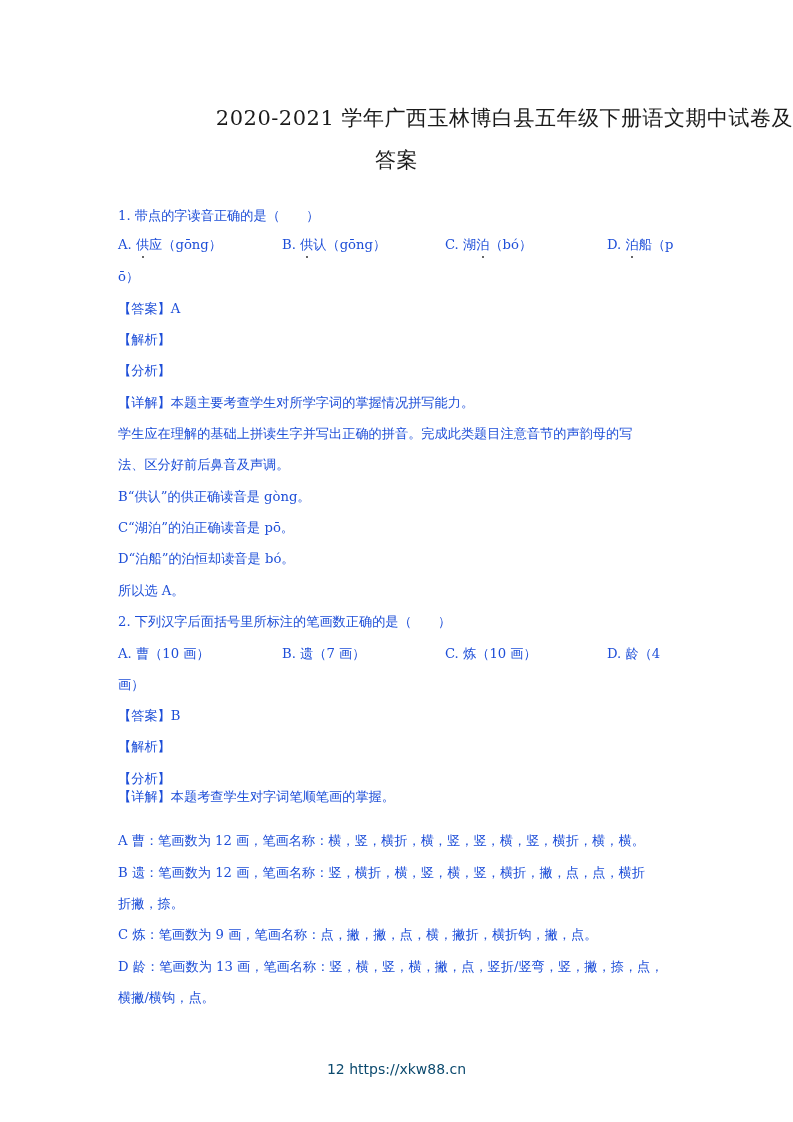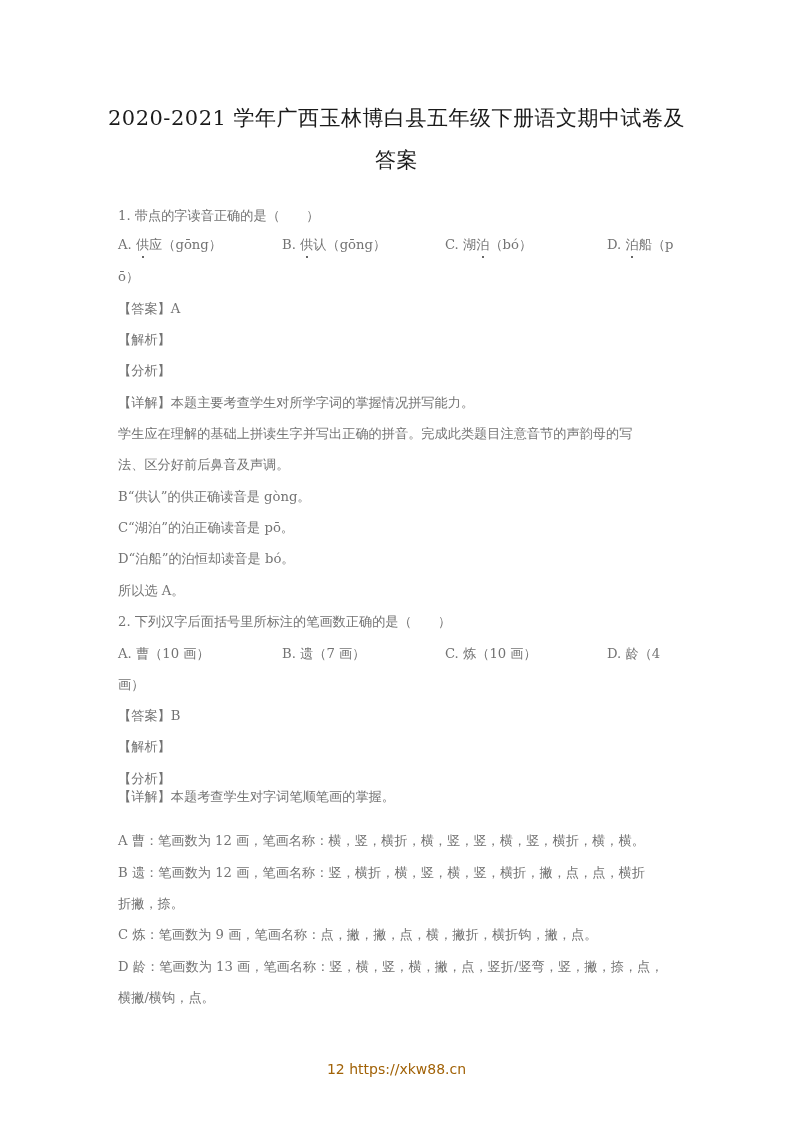--- a/index.html
+++ b/index.html
@@ -23,28 +23,28 @@
   }
   .title {
     position: absolute;
     left: 0;
     width: 793px;
     text-align: center;
     font-size: 21px;
     color: #1a1a1a;
     letter-spacing: 0.5px;
   }
-  .title.l1 { top: 104px; }
+  .title.l1 { top: 104px; text-align: right; }
   .title.l2 { top: 146px; }
   .line {
     position: absolute;
     left: 118px;
     font-size: 13.2px;
     white-space: nowrap;
-    color: #737373;
+    color: #1d4ed8;
     line-height: 18px;
   }
   .opts { position: absolute; left: 0; top: 0; height: 18px; width: 600px; }
   .opt { position: absolute; top: 0; white-space: nowrap; }
   .dot {
     position: relative;
     display: inline-block;
   }
   .dot::after {
     content: "";
@@ -58,21 +58,21 @@
     border-radius: 50%;
   }
   .footer {
     position: absolute;
     top: 1061px;
     left: 0;
     width: 793px;
     text-align: center;
     font-family: "DejaVu Sans", "Liberation Sans", sans-serif;
     font-size: 14px;
-    color: #a16207;
+    color: #0c4a6e;
   }
 </style>
 </head>
 <body>
 
 <div class="page">
 
   <div class="title l1">2020-2021 学年广西玉林博白县五年级下册语文期中试卷及</div>
   <div class="title l2">答案</div>
 

